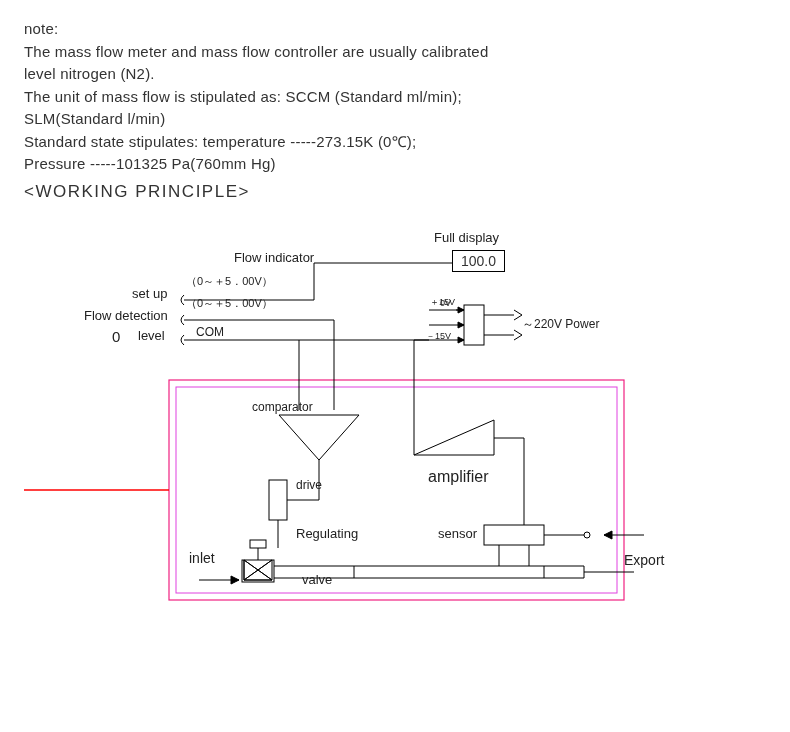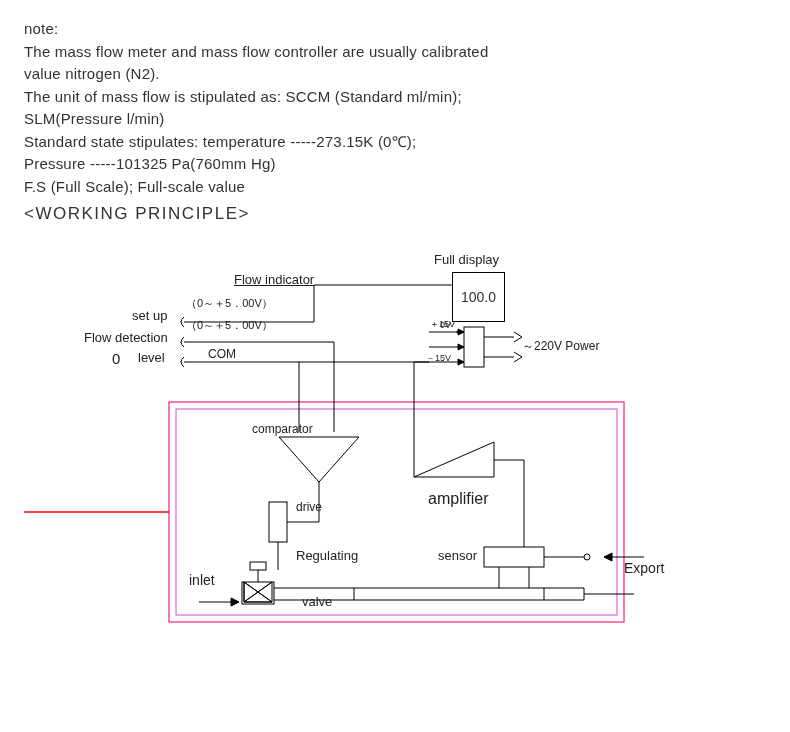--- a/index.html
+++ b/index.html
@@ -2,35 +2,34 @@
 <html><head>
   <meta charset="utf-8">
   <style>
     * { box-sizing: border-box; margin: 0; padding: 0; }
     body { font-family: Arial, Helvetica, sans-serif; font-size: 15px; color: #333; padding: 18px 24px; width: 790px; }
     .note-block { font-size: 15px; line-height: 1.5; letter-spacing: 0.2px; }
     .note-block .line { display: block; }
     .heading { margin-top: 6px; font-size: 17px; letter-spacing: 1.5px; }
     .diagram-wrap { position: relative; width: 700px; height: 380px; margin-top: 28px; }
     .diagram-wrap span { position: absolute; font-size: 13px; color: #222; white-space: nowrap; }
-    .display-box { position: absolute; border: 1px solid #000; font-size: 14px; padding: 16px 8px; text-align: center; }
+    .display-box { position: absolute; border: 1px solid #000; font-size: 14px; padding: 2px 8px; text-align: center; }
     svg { position: absolute; top: 0; left: 0; }
   </style>
 </head>
 <body>
 
 <div class="note-block">
   <span class="line">note:</span>
   <span class="line">The mass flow meter and mass flow controller are usually calibrated</span>
-  <span class="line">value nitrogen (N2).</span>
+  <span class="line">level nitrogen (N2).</span>
   <span class="line">The unit of mass flow is stipulated as: SCCM (Standard ml/min);</span>
-  <span class="line">SLM(Pressure l/min)</span>
+  <span class="line">SLM(Standard l/min)</span>
   <span class="line">Standard state stipulates: temperature -----273.15K (0℃);</span>
   <span class="line"> Pressure -----101325 Pa(760mm Hg)</span>
-  <span class="line">F.S (Full Scale); Full-scale value</span>
 </div>
 
 <div class="heading">&lt;WORKING PRINCIPLE&gt;</div>
 
 <div class="diagram-wrap">
 
   <svg width="700" height="380" viewBox="0 0 700 380">
 
     <rect x="145" y="150" width="455" height="220" fill="none" stroke="#f02080" stroke-width="1.2"></rect>
     <rect x="152" y="157" width="441" height="206" fill="none" stroke="#e040e0" stroke-width="1"></rect>
@@ -123,41 +122,41 @@
       <line x1="620" y1="305" x2="580" y2="305"></line>
       <polygon points="580,305 588,301 588,309" fill="#000"></polygon>
 
       <line x1="560" y1="342" x2="610" y2="342"></line>
     </g>
   </svg>
 
   <span style="left:410px; top:0px;">Full display</span>
   <div class="display-box" style="left:428px; top:20px;">100.0</div>
 
-  <span style="left:210px; top:20px;text-decoration:underline;">Flow indicator</span>
+  <span style="left:210px; top:20px;">Flow indicator</span>
 
   <span style="left:108px; top:56px;">set up</span>
   <span style="left:162px; top:44px; font-size:11px;">（0～＋5．00V）</span>
 
   <span style="left:60px; top:78px;">Flow detection</span>
   <span style="left:162px; top:66px; font-size:11px;">（0～＋5．00V）</span>
 
   <span style="left:88px; top:98px; font-size:15px;">0</span>
   <span style="left:114px; top:98px;">level</span>
-  <span style="left:172px; top:95px; font-size:12px;margin-left:12px;">COM</span>
+  <span style="left:172px; top:95px; font-size:12px;">COM</span>
 
   <span style="left:406px; top:66px; font-size:9px;">＋15V</span>
   <span style="left:416px; top:68px; font-size:9px;">0V</span>
   <span style="left:402px; top:100px; font-size:9px;">－15V</span>
   <span style="left:498px; top:86px; font-size:12px;">～220V Power</span>
 
   <span style="left:228px; top:170px; font-size:12px;">comparator</span>
   <span style="left:272px; top:248px; font-size:12px;text-align:center;">drive</span>
   <span style="left:404px; top:238px; font-size:16px;">amplifier</span>
 
   <span style="left:272px; top:296px; font-size:13px;">Regulating</span>
   <span style="left:278px; top:314px; font-size:13px;margin-top:28px;">valve</span>
   <span style="left:414px; top:296px; font-size:13px;">sensor</span>
 
   <span style="left:165px; top:320px; font-size:14px;">inlet</span>
-  <span style="left:600px; top:308px; font-size:14px;">Export</span>
+  <span style="left:600px; top:322px; font-size:14px;">Export</span>
 
 </div>
 
 </body></html>

